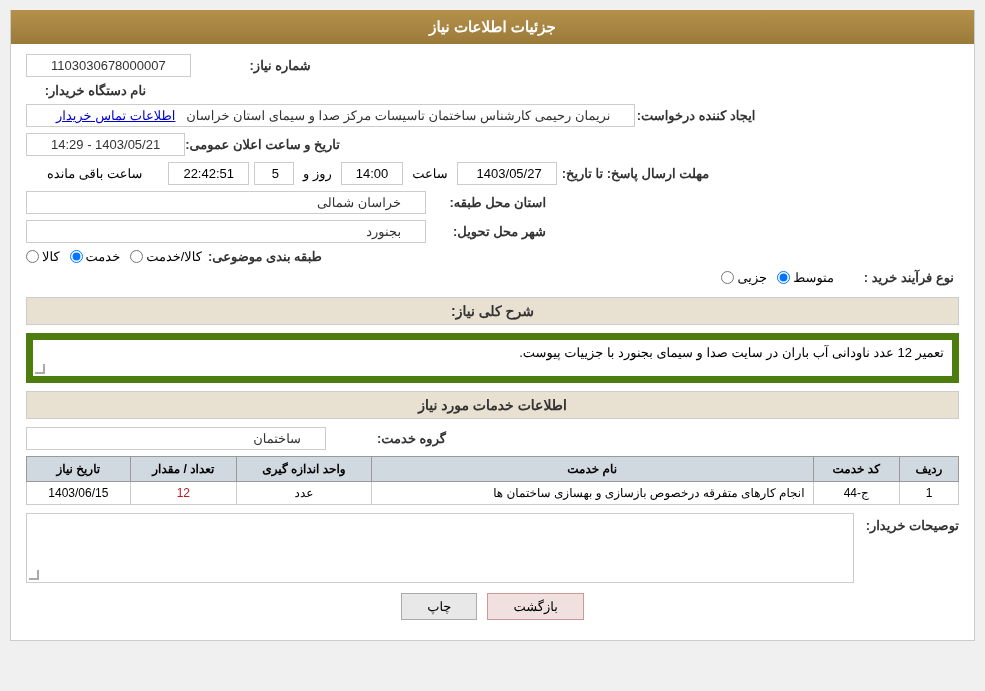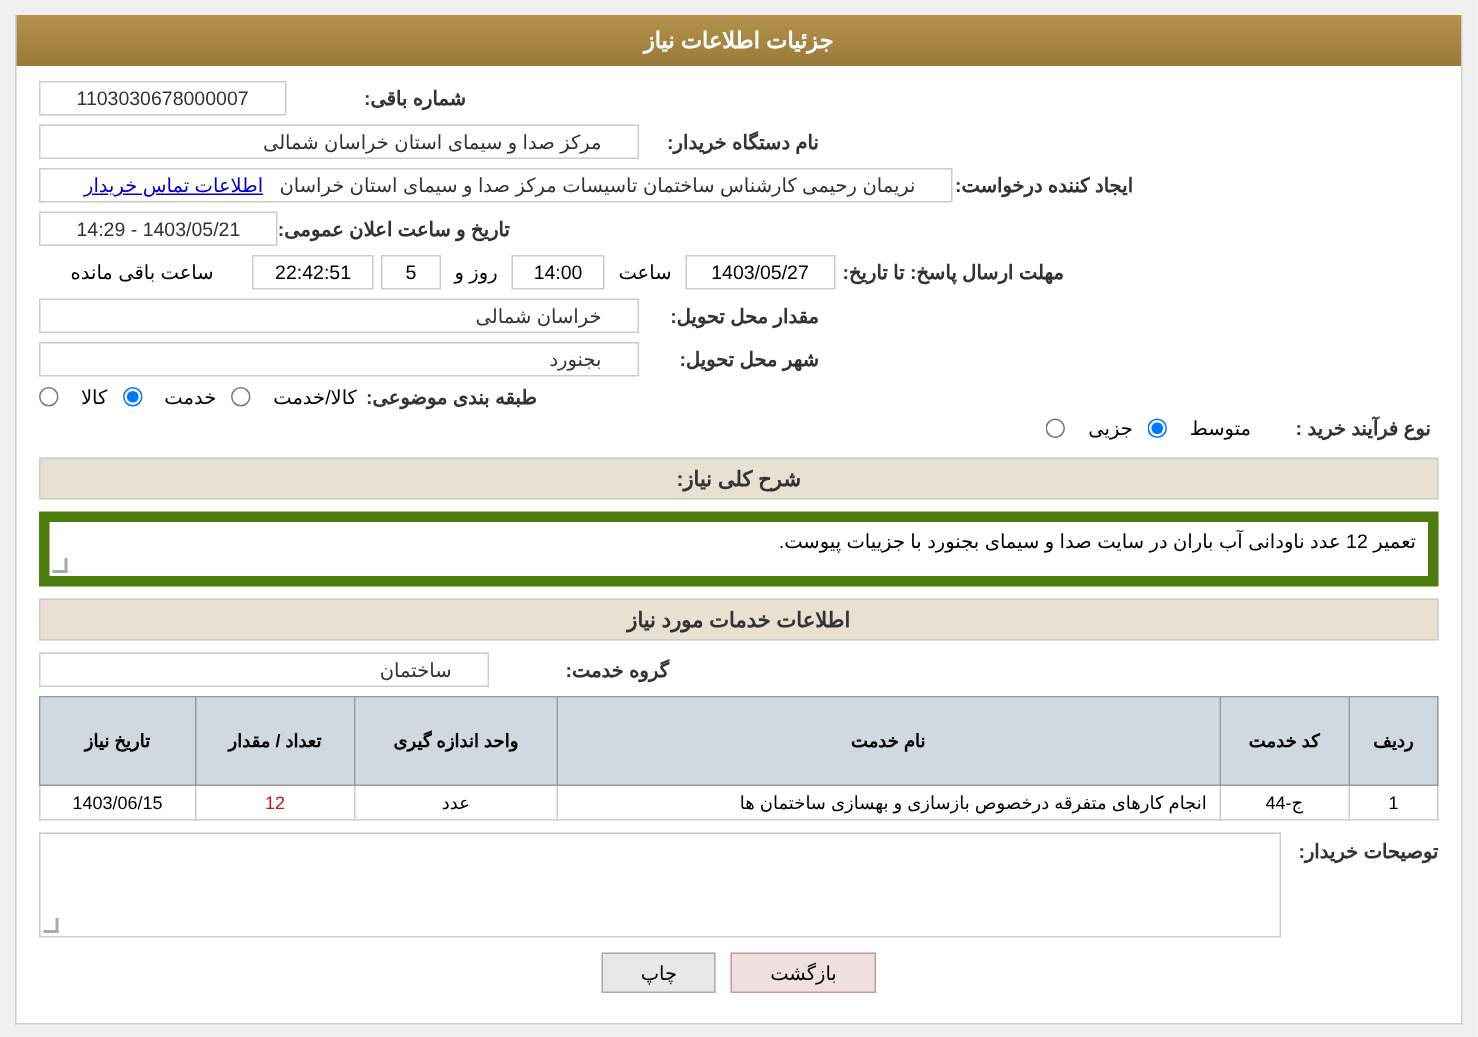--- a/index.html
+++ b/index.html
@@ -73,41 +73,41 @@
       align-items: center;
       justify-content: flex-end;
       margin-bottom: 6px;
       gap: 5px;
     }
     .small-box {
       border: 1px solid #ccc;
       padding: 3px 14px;
       min-height: 22px;
       background: #fff;
-      text-align: center;
+      text-align: right;
     }
     .section-header {
       background: #e8e0d0;
       border: 1px solid #ccc;
       text-align: center;
       padding: 5px;
       font-weight: bold;
       font-size: 14px;
       margin: 8px 0;
       color: #333;
     }
     .radio-group {
       display: flex;
       align-items: center;
       gap: 10px;
       justify-content: flex-end;
     }
     .radio-item {
       display: flex;
-      gap: 15px;
+      gap: 3px;
     }
     .radio-item input[type="radio"] {
       margin: 0;
     }
     .service-row {
       display: flex;
       align-items: center;
       margin-bottom: 6px;
       justify-content: flex-end;
     }
@@ -116,21 +116,21 @@
       margin-top: 5px;
     }
     table {
       width: 100%;
       border-collapse: collapse;
       font-size: 12px;
     }
     table th {
       background: #d0d8e0;
       border: 1px solid #999;
-      padding: 22px 8px;
+      padding: 5px 8px;
       text-align: center;
       font-weight: bold;
     }
     table td {
       border: 1px solid #ccc;
       padding: 4px 8px;
       text-align: center;
       background: #fff;
     }
     table td.text-right {
@@ -213,27 +213,26 @@
 <div class="page-wrapper">
   <div class="main-panel">
 
     <div class="panel-header">
       <span>جزئیات اطلاعات نیاز</span>
     </div>
 
     <div class="panel-body">
 
       <div class="info-row">
-        <span class="label">شماره باقی:</span>
+        <span class="label">شماره نیاز:</span>
         <div class="value-box value-box-narrow">1103030678000007</div>
       </div>
 
       <div class="info-row">
         <span class="label">نام دستگاه خریدار:</span>
-        <div class="value-box value-box-wide">مرکز صدا و سیمای استان خراسان شمالی</div>
       </div>
 
       <div class="info-row">
         <span class="label">ایجاد کننده درخواست:</span>
         <div class="value-box value-box-wide">
           <span>نریمان رحیمی کارشناس ساختمان تاسیسات مرکز صدا و سیمای استان خراسان</span>
           &nbsp;
           <span class="link-text">اطلاعات تماس خریدار</span>
         </div>
       </div>
@@ -248,21 +247,21 @@
         <div class="small-box" style="min-width:100px;">1403/05/27</div>
         <span style="margin: 0 4px;">ساعت</span>
         <div class="small-box" style="min-width:60px;">14:00</div>
         <span style="margin: 0 4px;">روز و</span>
         <div class="small-box" style="min-width:40px;">5</div>
         <div class="small-box" style="min-width:80px;">22:42:51</div>
         <span style="margin: 0 21px;">ساعت باقی مانده</span>
       </div>
 
       <div class="info-row">
-        <span class="label">مقدار محل تحویل:</span>
+        <span class="label">استان محل طبقه:</span>
         <div class="value-box value-box-wide">خراسان شمالی</div>
       </div>
 
       <div class="info-row">
         <span class="label">شهر محل تحویل:</span>
         <div class="value-box value-box-wide">بجنورد</div>
       </div>
 
       <div class="info-row">
         <span class="label">طبقه بندی موضوعی:</span>

